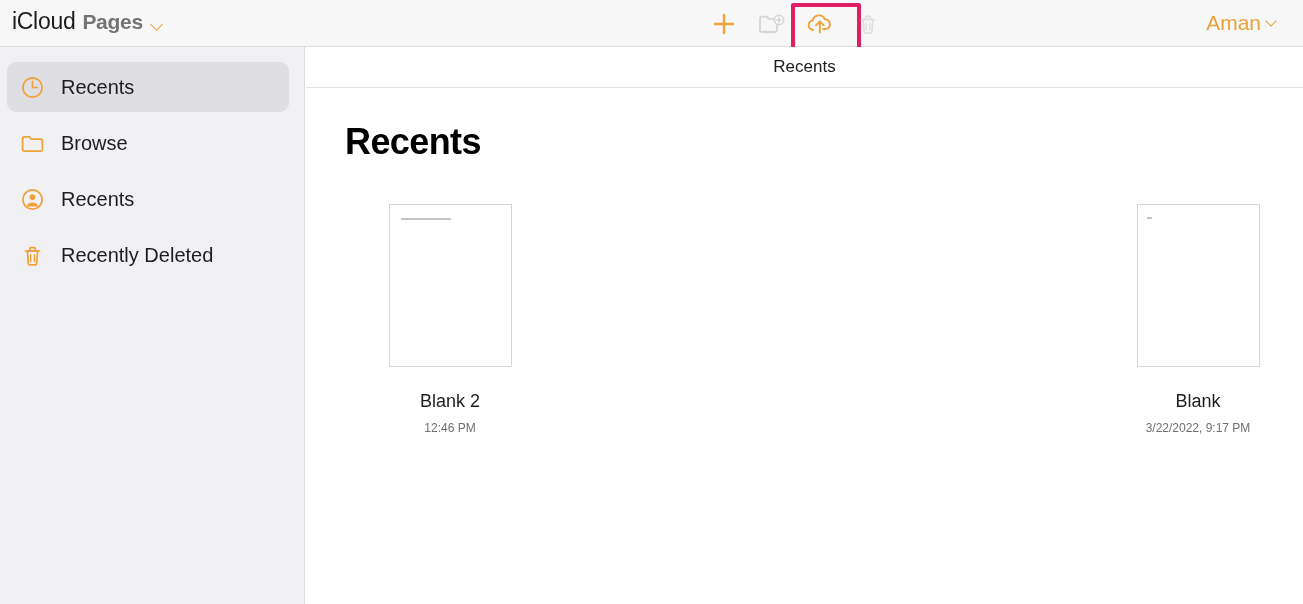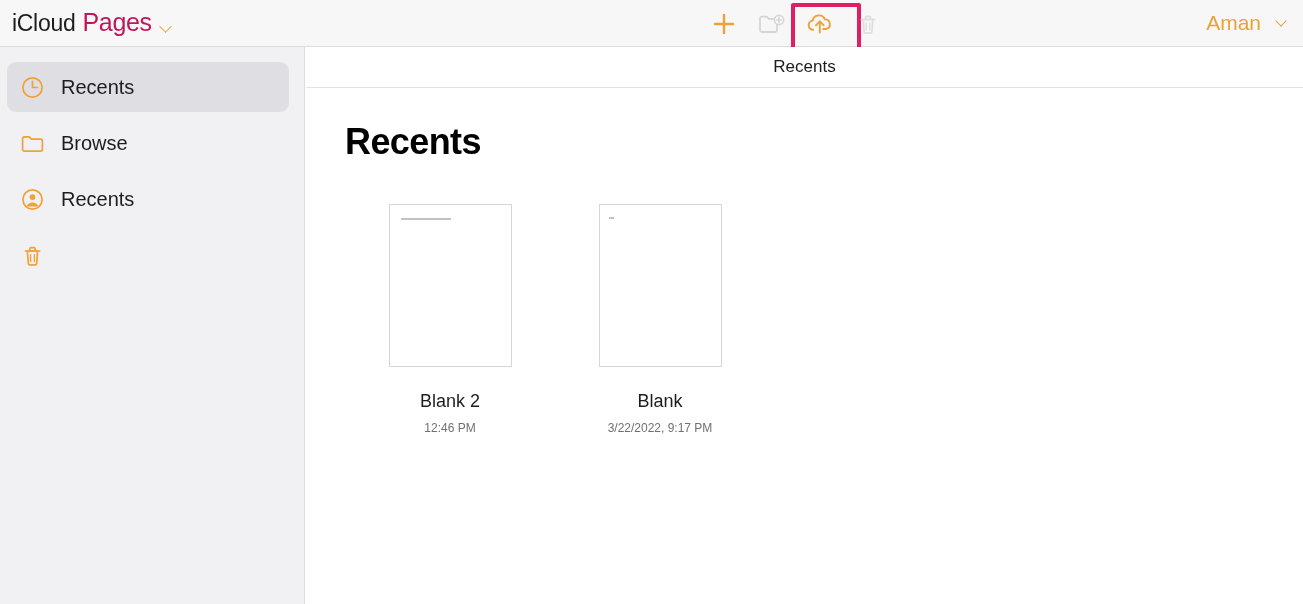--- a/index.html
+++ b/index.html
@@ -17,21 +17,21 @@
     width: 1303px; height: 47px;
     background: #f7f7f7;
     border-bottom: 1px solid #dcdcdc;
   }
   .brand {
     position: absolute; left: 12px; top: 8px;
     display: flex; align-items: baseline; gap: 7px;
     cursor: pointer;
   }
   .brand-icloud { font-size: 23px; color: #1d1d1f; letter-spacing: -0.3px; }
-  .brand-app { font-size: 25px; font-weight: normal; color: #be185d; letter-spacing: -0.3px; }
+  .brand-app { font-size: 21px; font-weight: bold; color: #737373; letter-spacing: -0.3px; }
   .chev {
     display: inline-block; width: 9px; height: 9px;
     border-right: 1.7px solid #f0a137; border-bottom: 1.7px solid #f0a137;
     transform: rotate(45deg); margin-bottom: 4px; margin-left: 2px;
   }
 
   .tool-group {
     position: absolute; top: 0; left: 700px;
     height: 47px; display: flex; align-items: center;
   }
@@ -42,22 +42,22 @@
   }
   .tool-btn.disabled { cursor: default; }
   .tool-btn.highlight::after {
     content: ""; position: absolute;
     left: -5px; top: -1px; width: 62px; height: 43px;
     border: 4px solid #e11d65; border-radius: 2px;
     pointer-events: none;
   }
 
   .user-menu {
-    position: absolute; right: 18px; top: 11px;
-    display: flex; align-items: center; gap: 16px; cursor: pointer;
+    position: absolute; right: 28px; top: 11px;
+    display: flex; align-items: center; gap: 6px; cursor: pointer;
   }
   .user-name { font-size: 21px; color: #e8a33d; }
   .chev-user {
     display: inline-block; width: 8px; height: 8px;
     border-right: 1.6px solid #e8a33d; border-bottom: 1.6px solid #e8a33d;
     transform: rotate(45deg); margin-bottom: 4px;
   }
 
   
   .sidebar {
@@ -87,21 +87,21 @@
     height: 41px; border-bottom: 1px solid #e3e3e3;
     display: flex; align-items: center; justify-content: center;
   }
   .subheader-title { font-size: 17px; color: #1d1d1f; }
   .page-title {
     margin: 33px 0 0 39px;
     font-size: 36px; font-weight: bold; color: #000; letter-spacing: -0.6px;
   }
 
   .grid {
-    display: flex; margin: 34px 0 12px 39px; gap: 0;
+    display: flex; margin: 34px 0 12px 39px; gap: 0; justify-content: space-between;
   }
   .doc { width: 210px; display: flex; flex-direction: column; align-items: center; cursor: pointer; }
   .thumb-wrap { height: 170px; display: flex; align-items: flex-end; justify-content: center; }
   .doc-name { margin-top: 24px; font-size: 18px; color: #1d1d1f; }
   .doc-date { margin-top: 9px; font-size: 12px; color: #707070; }
 
   
   .page-thumb {
     width: 123px; height: 163px; background: #fff;
     border: 1px solid #d6d6d6; position: relative;
@@ -200,20 +200,21 @@
 
     <div class="side-item">
       <span class="side-icon">
         <svg width="25" height="25" viewBox="0 0 25 25">
           <path d="M7.4 8 h10.2 l-0.9 12.4 a1.5 1.5 0 0 1 -1.5 1.4 h-5.4 a1.5 1.5 0 0 1 -1.5 -1.4 Z" fill="none" stroke="#f0a137" stroke-width="1.7" stroke-linejoin="round"></path>
           <path d="M5.4 8 H19.6" stroke="#f0a137" stroke-width="1.7" stroke-linecap="round"></path>
           <path d="M9.9 8 V5.6 a1 1 0 0 1 1 -1 h3.2 a1 1 0 0 1 1 1 V8" fill="none" stroke="#f0a137" stroke-width="1.7" stroke-linejoin="round"></path>
           <path d="M10.6 11.6 V18.6 M14.4 11.6 V18.6" stroke="#f0a137" stroke-width="1.4" stroke-linecap="round"></path>
         </svg>
       </span>
+      <span class="side-label">Recently Deleted</span>
     </div>
   </div>
 
   <div class="content">
 
     <div class="subheader">
       <span class="subheader-title">Recents</span>
     </div>
 
     <h1 class="page-title">Recents</h1>

